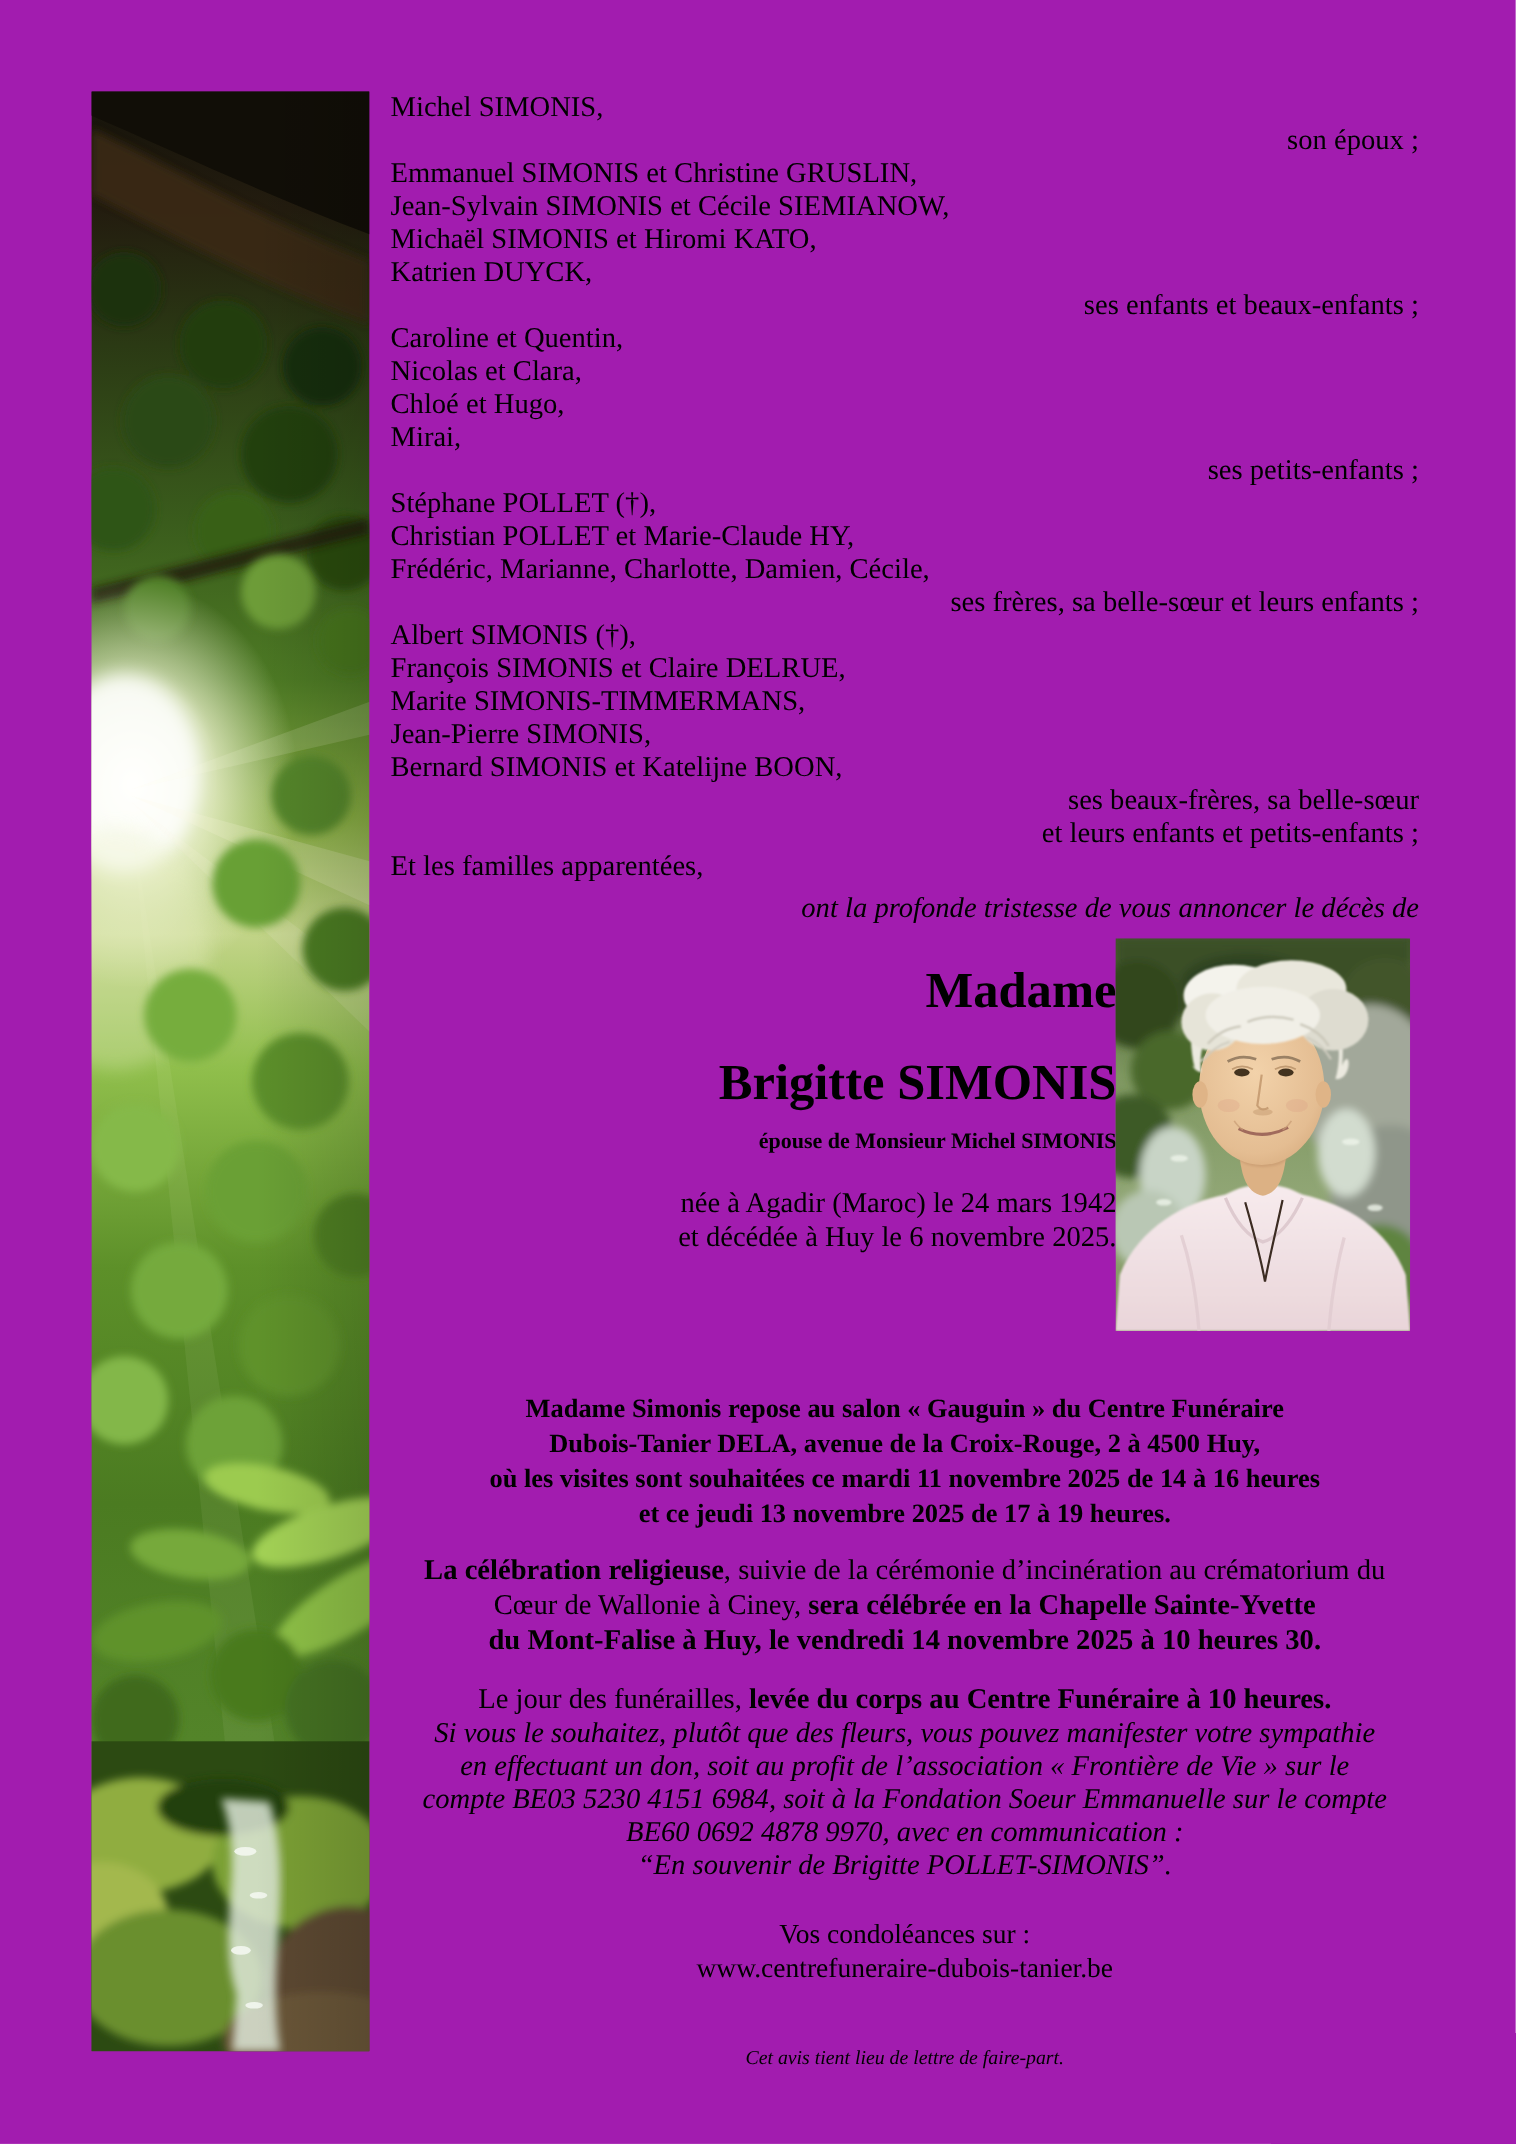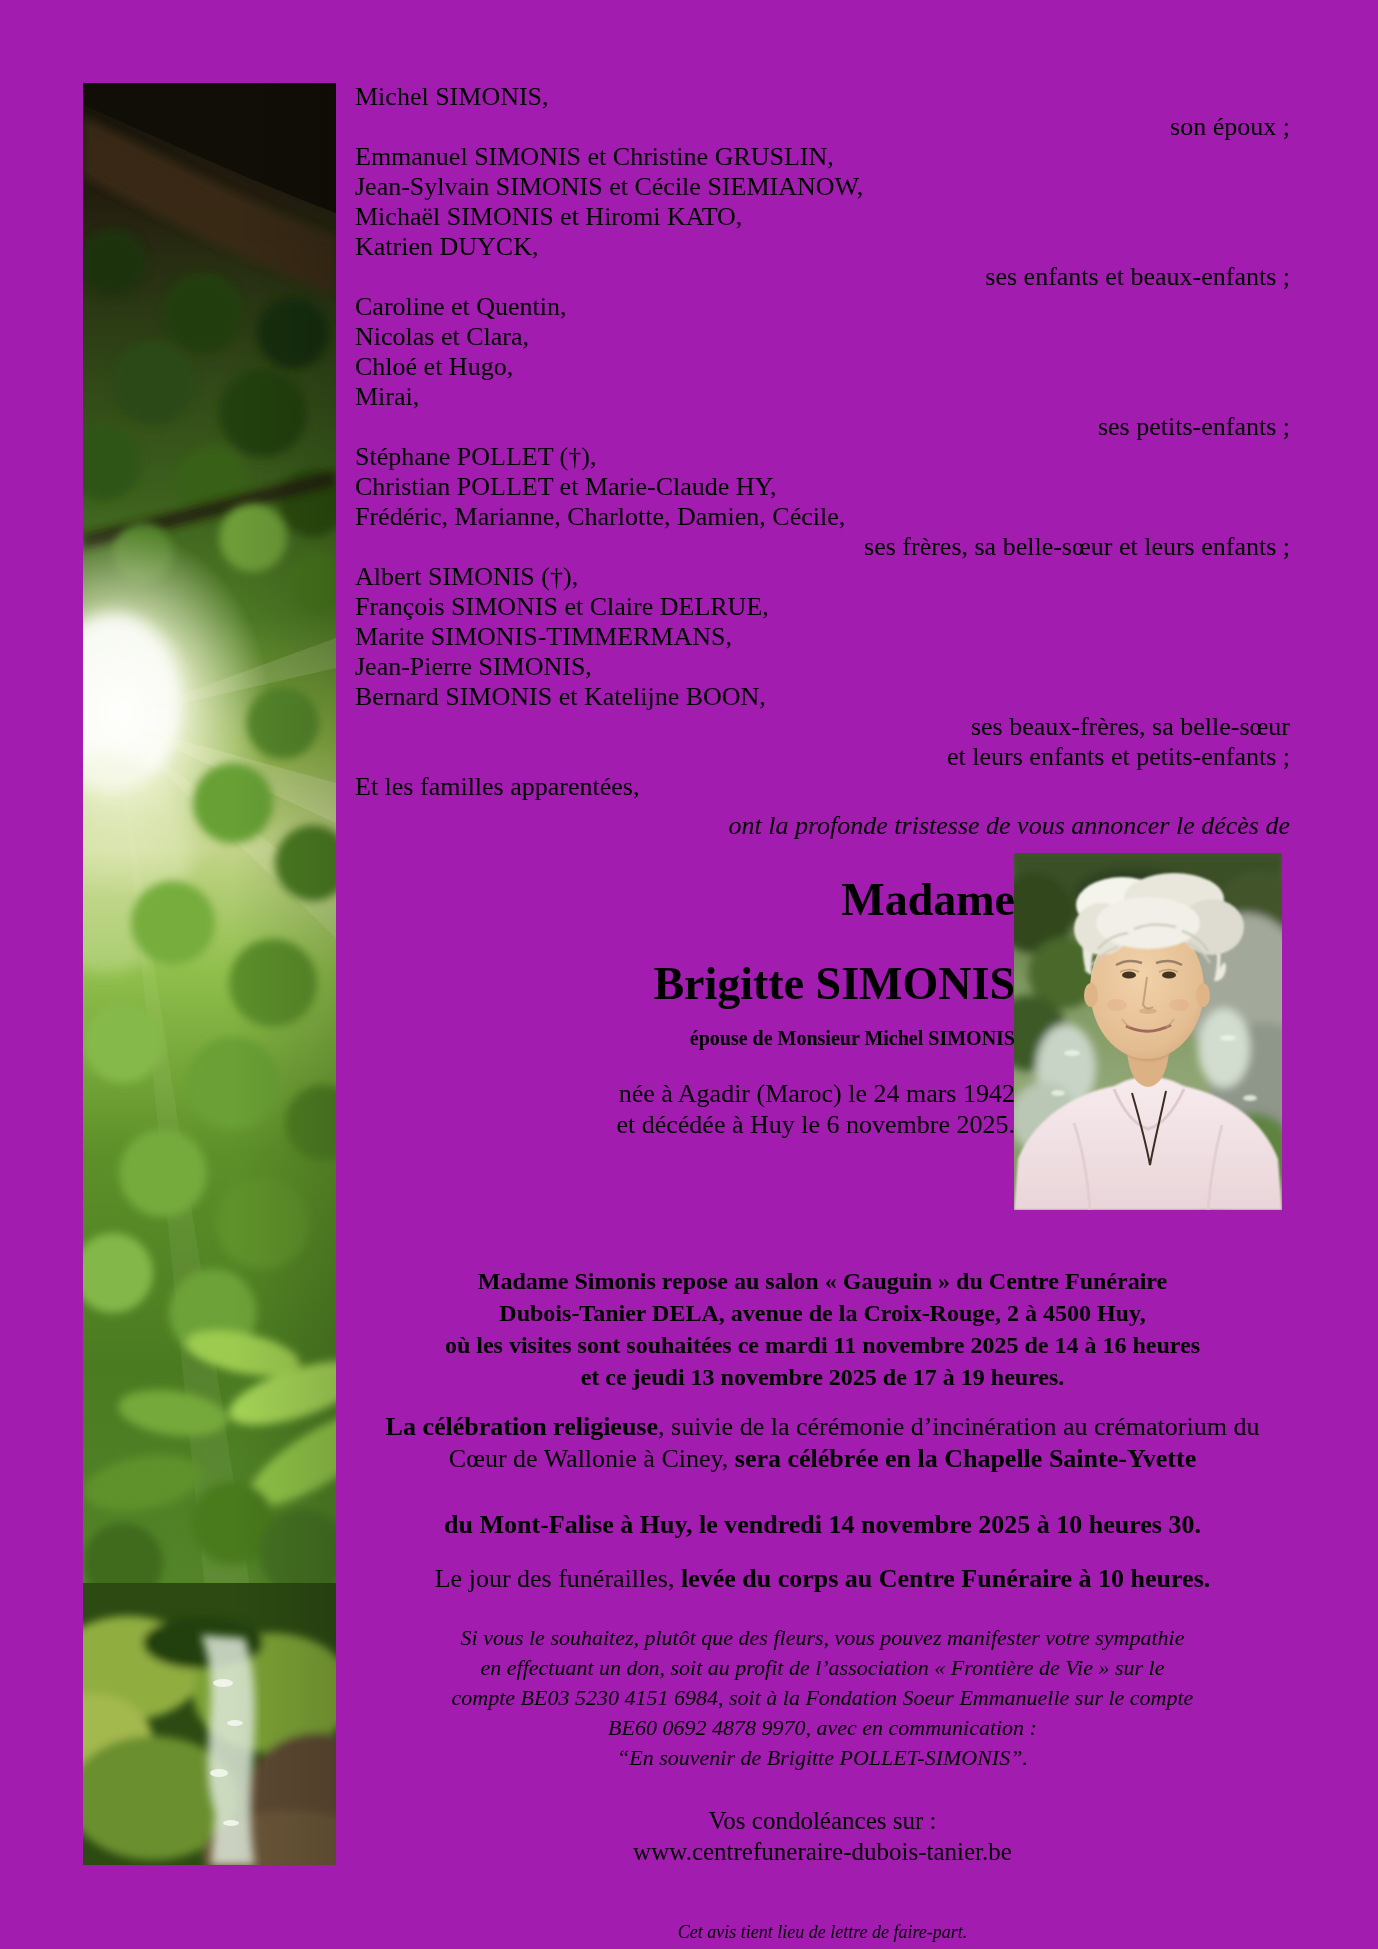--- a/index.html
+++ b/index.html
@@ -27,24 +27,24 @@
   .h-death  { font-size:26px; line-height:31px; }
 
   
   .portrait { position:absolute; left:1014px; top:853px; width:268px; height:357px; overflow:hidden; }
 
   
   .para-col { position:absolute; left:355px; top:1253px; width:935px; text-align:center; }
   .p-visit  { font-weight:bold; font-size:24px; line-height:32px;margin-top:12px; }
   .p-cerem  { font-size:26px; line-height:32px; margin-top:18px; }
   .p-funer  { font-size:26px; line-height:32px; margin-top:22px; }
-  .p-donat  { font-style:italic; font-size:22px; line-height:30px; margin-top:28px; }
+  .p-donat  { font-style:italic; font-size:26px; line-height:30px; }
   .p-condo  { font-size:25px; line-height:31px; margin-top:32px; }
   .p-footer { font-style:italic; font-size:18px; line-height:30px; margin-top:50px; }
-  .b { font-weight:bold;margin-top:34px; }
+  .b { font-weight:bold; }
   .r { font-weight:normal; }
 </style>
 </head>
 <body>
 
 <div class="page">
 
   <div class="forest">
     <svg width="253" height="1782" viewBox="0 0 253 1782" xmlns="http://www.w3.org/2000/svg">
       <defs>

